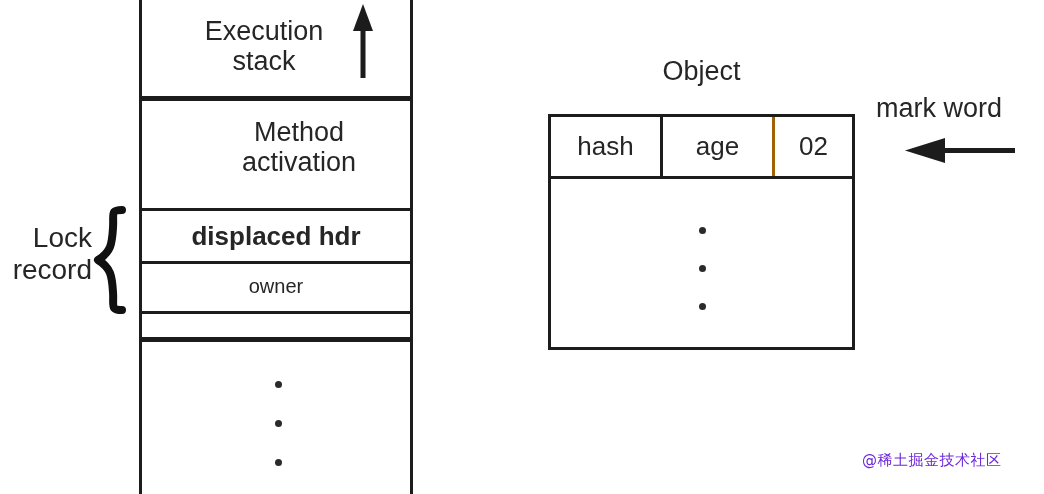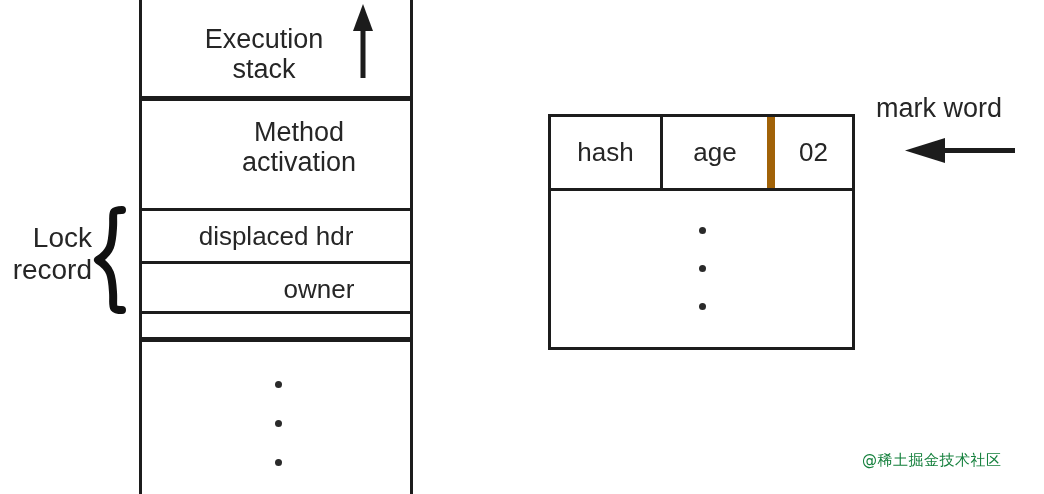--- a/index.html
+++ b/index.html
@@ -51,42 +51,42 @@
     left: 0px;
     width: 274px;
     background: #1c1c1c;
   }
   .hline.thick { height: 5px; }
   .hline.thin  { height: 3px; }
 
   
   #label-execution-stack {
     left: 139px;
-    top: 24px;
+    top: 16px;
     width: 250px;
     font-size: 27px;
   }
   #label-method-activation {
     left: 139px;
     top: 117px;
     width: 320px;
     font-size: 27px;
   }
   #label-displaced-hdr {
     left: 139px;
     top: 222px;
     width: 274px;
     font-size: 26px;
+    font-weight: bold;
   }
   #label-owner {
     left: 139px;
     top: 275px;
     width: 274px;
-    font-size: 26px;
-    margin-left: 43px;
+    font-size: 20px;
   }
 
   
   #stack-direction-arrow {
     left: 352px;
     top: 4px;
     width: 22px;
     height: 74px;
   }
 
@@ -130,36 +130,36 @@
     height: 236px;
     border: 3px solid #1c1c1c;
     box-sizing: border-box;
     background: #ffffff;
   }
   #object-header-row {
     position: absolute;
     left: 0px;
     top: 0px;
     width: 100%;
-    height: 74px;
+    height: 62px;
     box-sizing: border-box;
     border-bottom: 3px solid #1c1c1c;
     display: flex;
   }
   .obj-cell {
     box-sizing: border-box;
     display: flex;
     align-items: center;
     justify-content: center;
     font-size: 26px;
     color: #262626;
     height: 100%;
   }
   #cell-hash { width: 112px; border-right: 3px solid #1c1c1c; }
-  #cell-age  { width: 112px; border-right: 8px solid #a16207; }
+  #cell-age  { width: 112px; border-right: 3px solid #a16207; }
   #cell-bits { width: 77px; }
 
   #object-body { position: absolute; left: 0; top: 62px; width: 100%; height: 168px; }
 
   
   #mark-word-label {
     left: 876px;
     top: 93px;
     width: 172px;
     font-size: 27px;
@@ -170,21 +170,21 @@
     top: 138px;
     width: 110px;
     height: 26px;
   }
 
   
   #watermark {
     left: 862px;
     top: 452px;
     font-size: 15px;
-    color: #15803d;
+    color: #6d28d9;
     font-family: "DejaVu Sans", sans-serif;
     letter-spacing: 0.5px;
   }
 </style>
 </head>
 <body>
 
 <div id="canvas">
 
   <div id="stack-column">
@@ -217,20 +217,21 @@
     <polygon points="11,0 21,27 1,27" fill="#1c1c1c"></polygon>
   </svg>
 
   <div class="txt" id="lock-record-caption">Lock
 record</div>
 
   <svg class="abs" id="lock-record-brace" viewBox="0 0 36 108">
     <path d="M30 4 C18 4, 22 8, 21 22 C20 38, 19 46, 6 54 C19 62, 20 70, 21 86 C22 100, 18 104, 30 104" fill="none" stroke="#111111" stroke-width="8" stroke-linecap="round" stroke-linejoin="round"></path>
   </svg>
 
+  <div class="txt ctr" id="object-title">Object</div>
 
   <div id="object-box">
     <div id="object-header-row">
       <div class="obj-cell" id="cell-hash">hash</div>
       <div class="obj-cell" id="cell-age">age</div>
       <div class="obj-cell" id="cell-bits">02</div>
     </div>
 
     <div id="object-body">
       <div class="dot" style="left:148px; top:48px;"></div>

